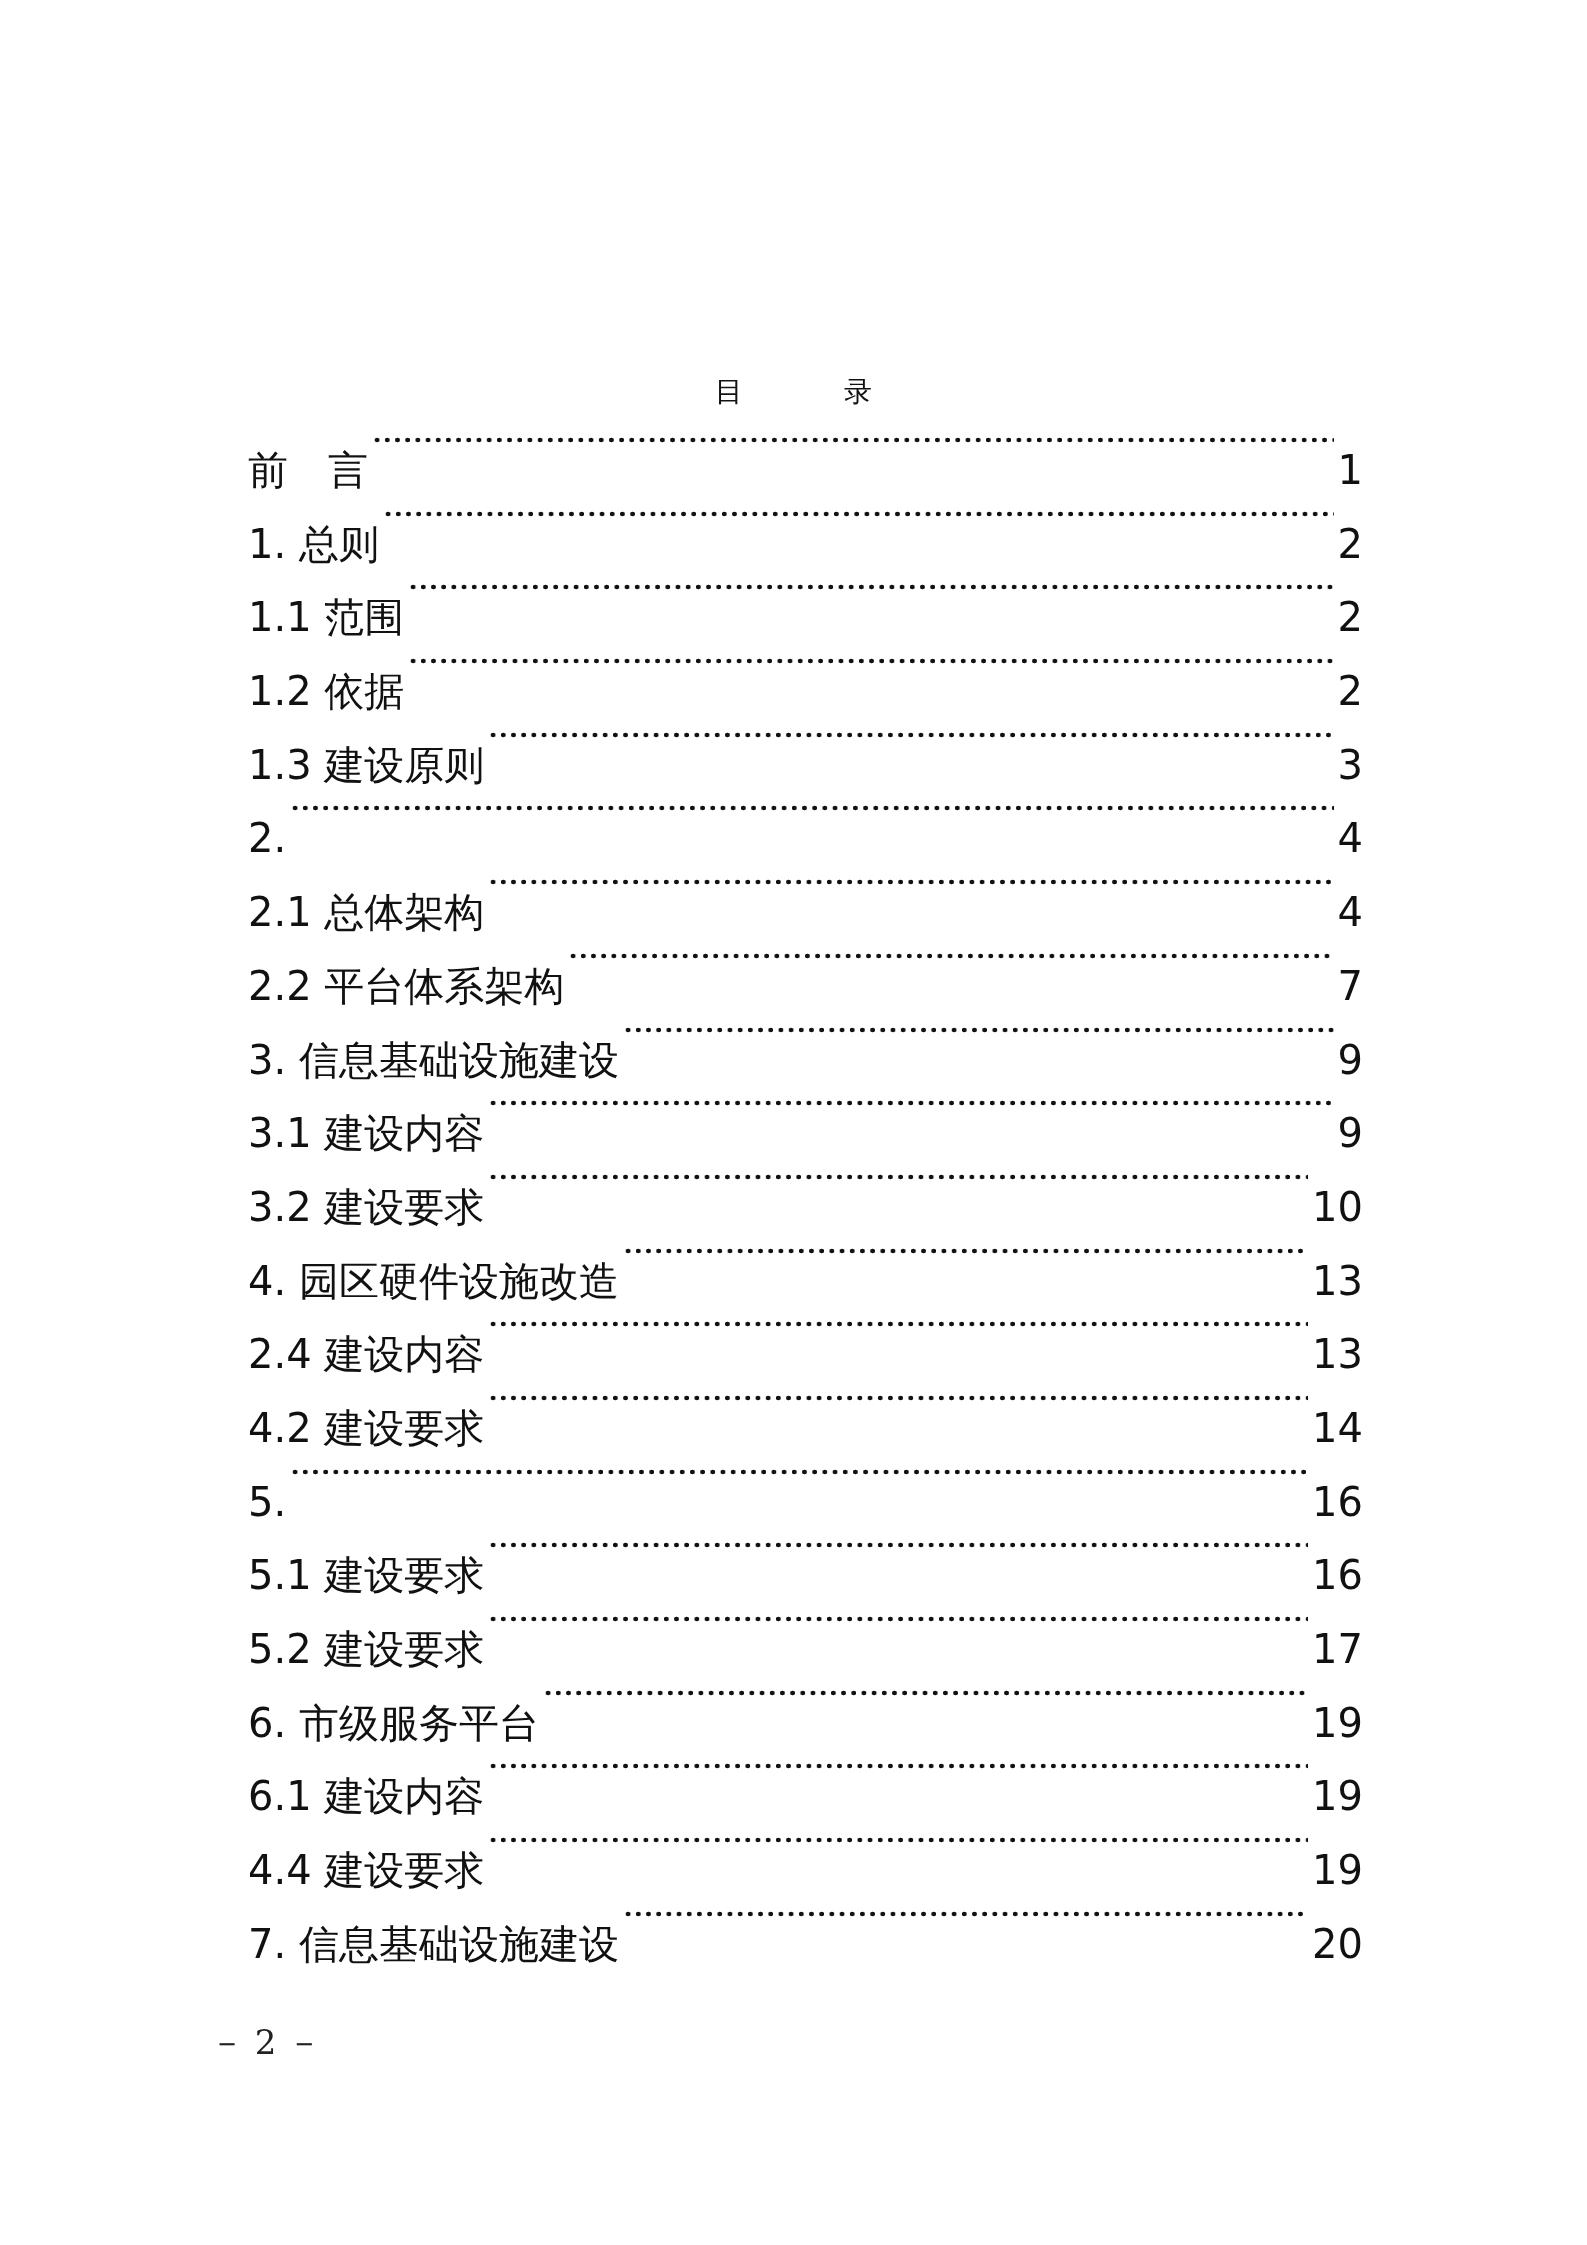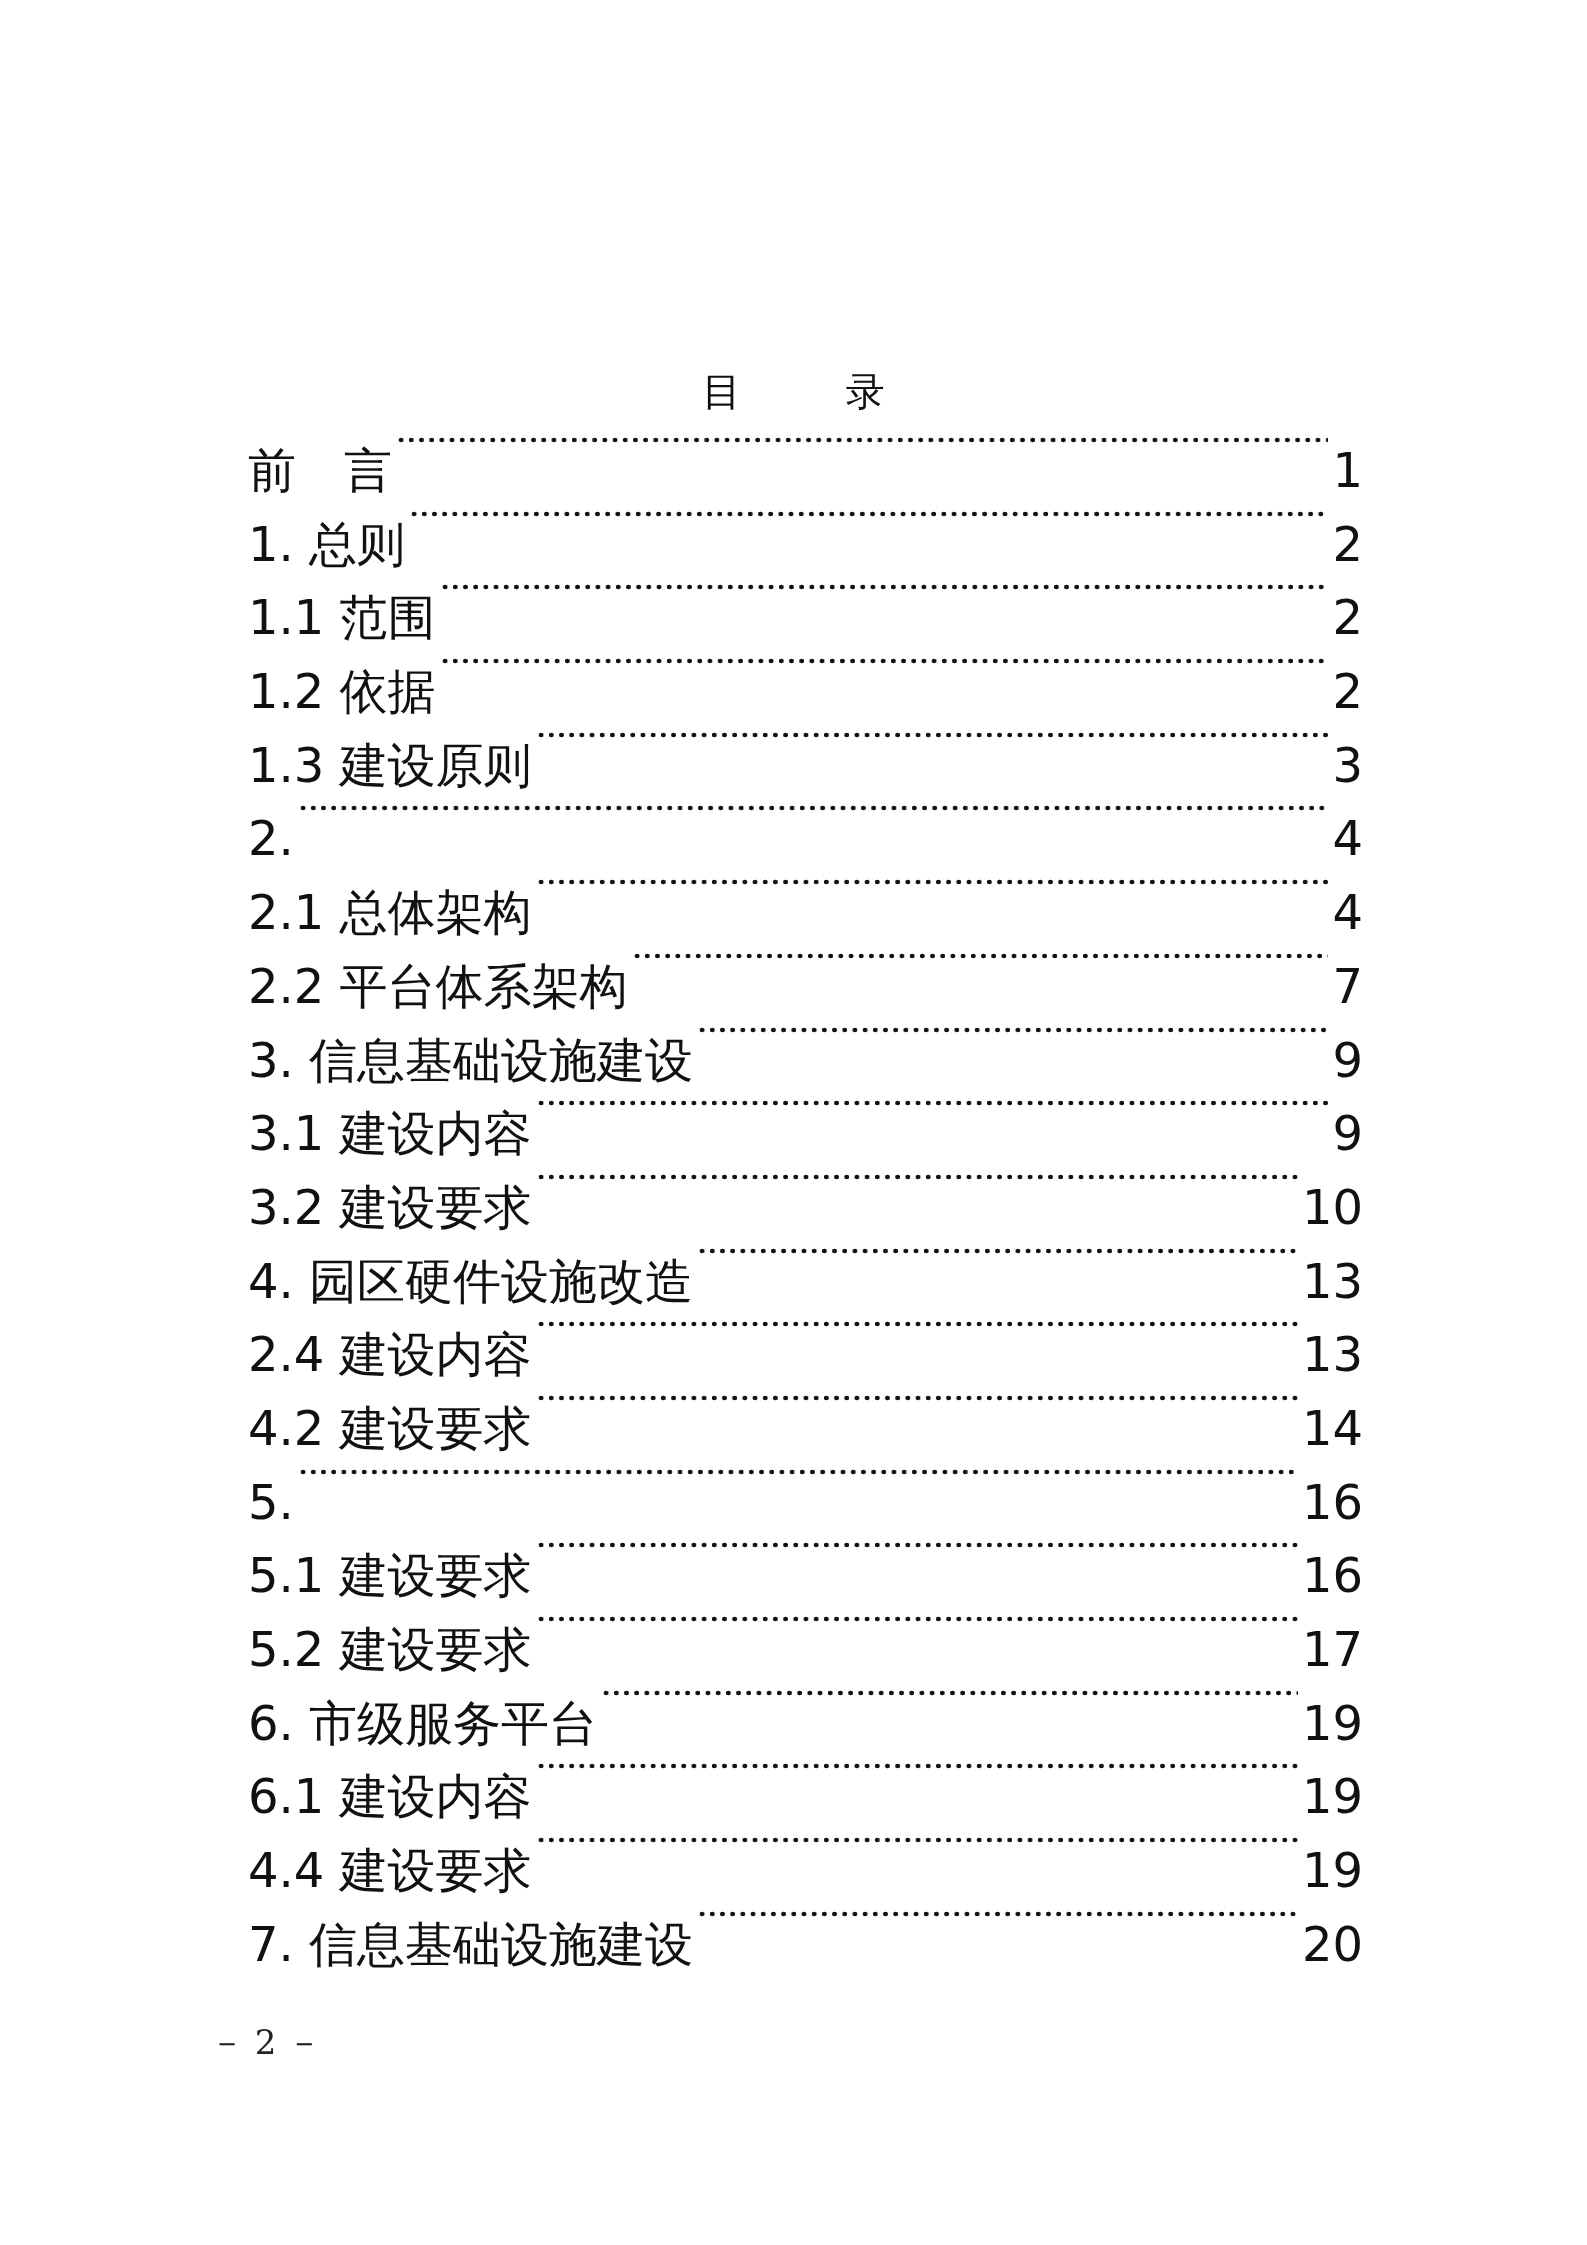--- a/index.html
+++ b/index.html
@@ -14,36 +14,36 @@
       overflow: hidden;
       font-family: "DejaVu Sans", "Liberation Sans", sans-serif;
       color: #111111;
     }
     .page-title {
       position: absolute;
       top: 362px;
       left: 0;
       width: 1587px;
       text-align: center;
-      font-size: 39px;
+      font-size: 28px;
       letter-spacing: 46px;
       text-indent: 46px;
       line-height: 60px;
     }
     .toc {
       position: absolute;
       top: 434px;
       left: 248px;
       width: 1115px;
     }
     .toc-row {
       display: flex;
       align-items: center;
       height: 73.7px;
-      font-size: 48px;
+      font-size: 40px;
       line-height: 73.7px;
     }
     .toc-num {
       white-space: pre;
     }
     .toc-label {
       white-space: pre;
     }
     .toc-leader {
       flex: 1;

